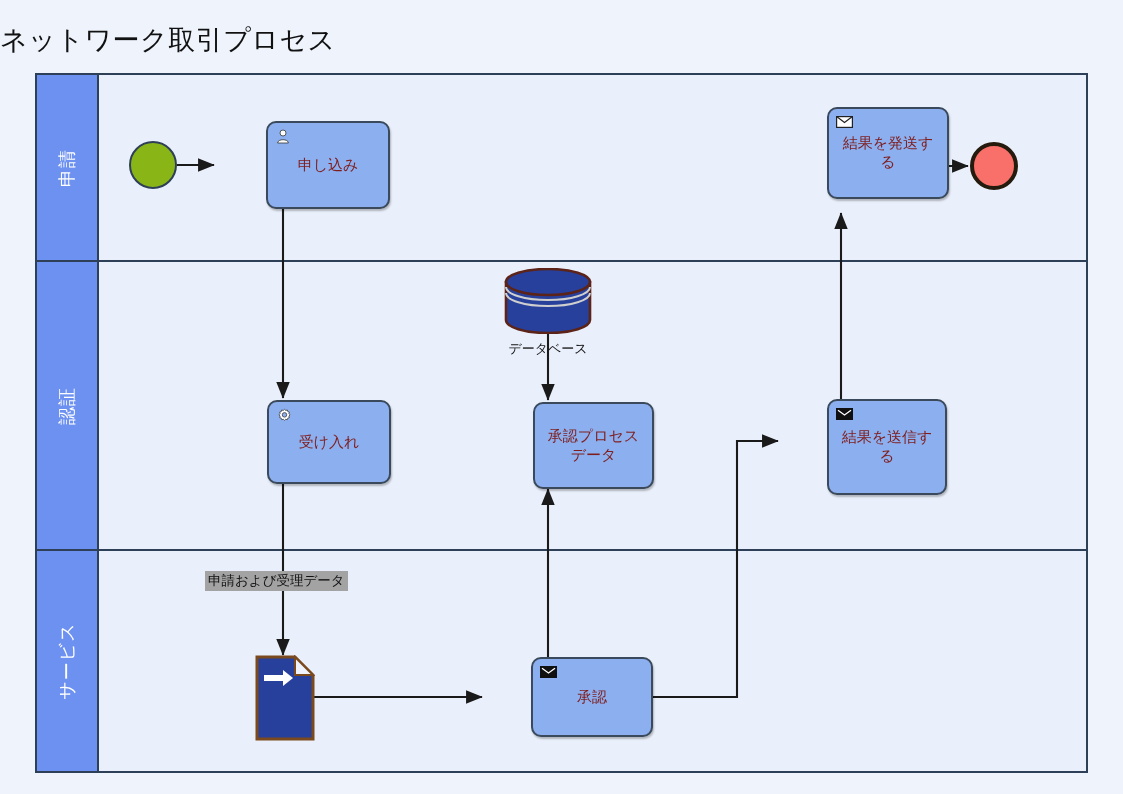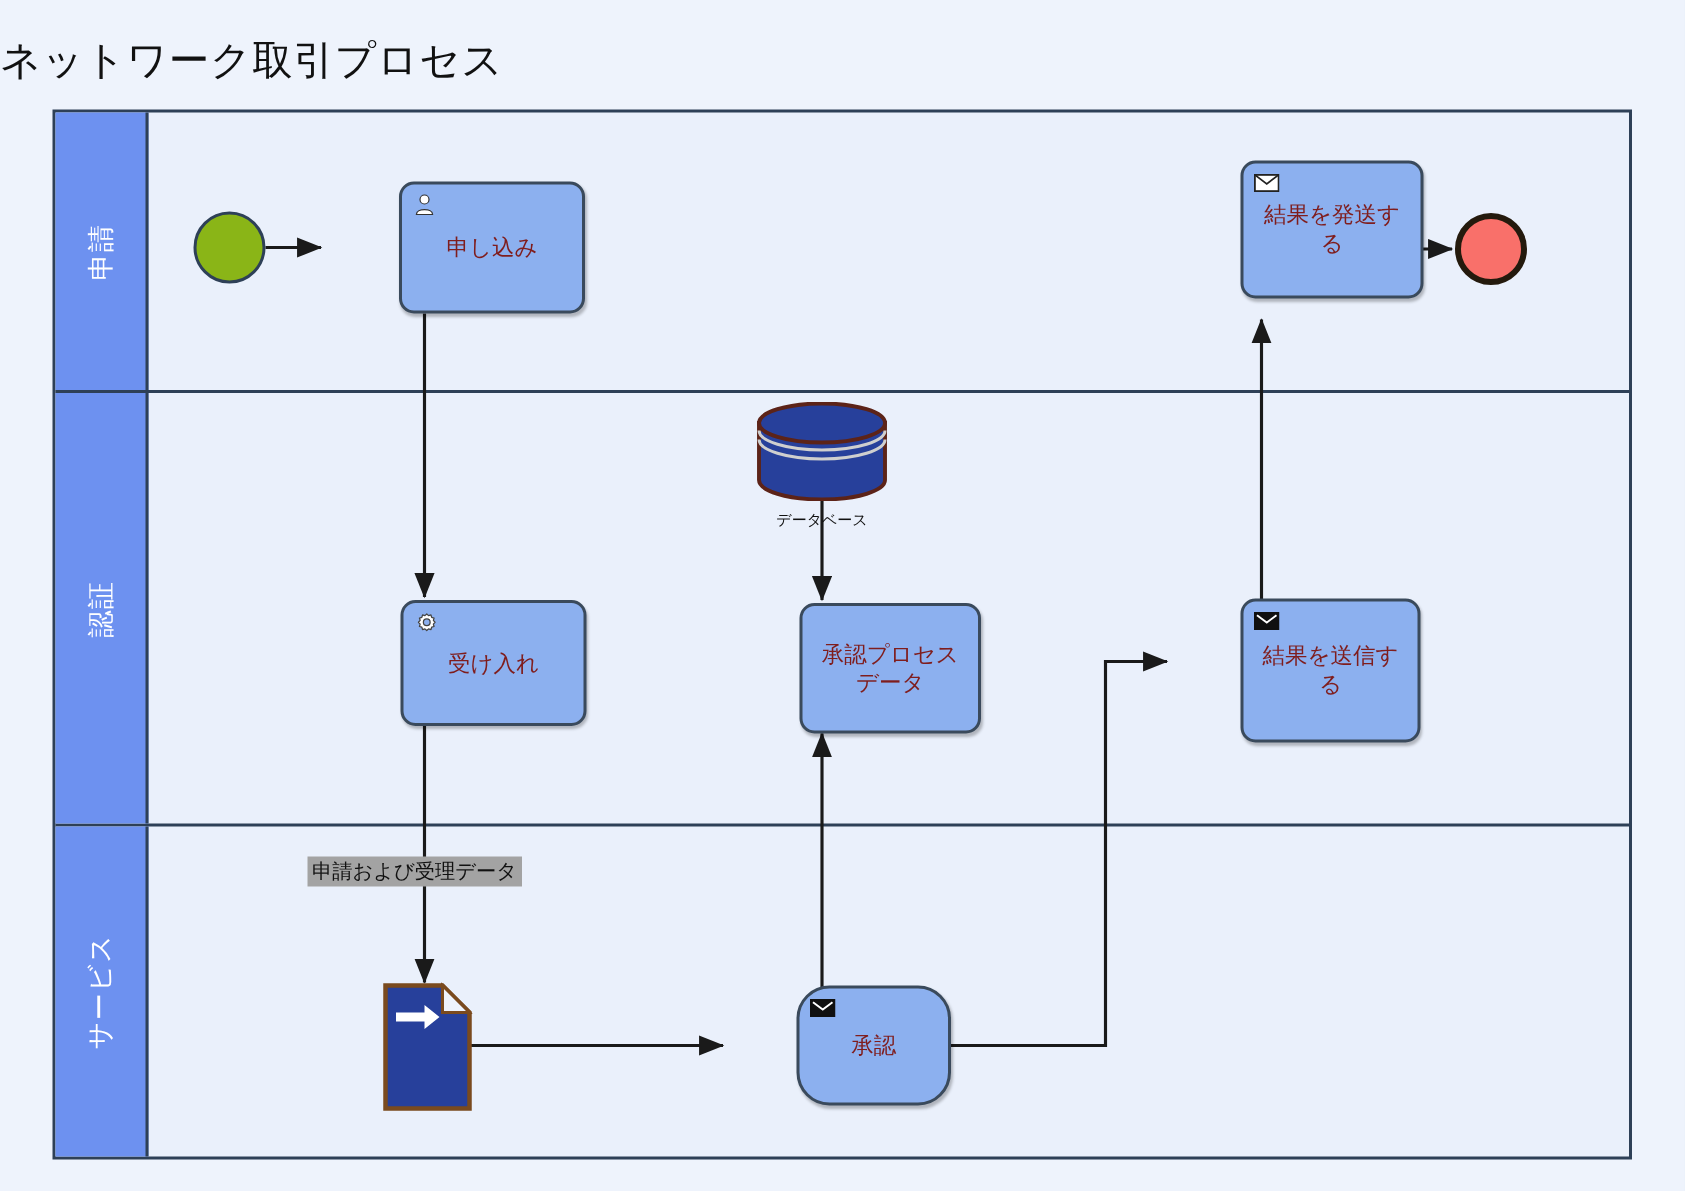--- a/index.html
+++ b/index.html
@@ -75,21 +75,21 @@
     border-radius:50%;
     box-sizing:border-box;
   }
   .event.start{background:#8ab517;border:2px solid #2e4057;}
   .event.end{background:#f9706a;border:4px solid #241a0d;}
 
   
   .db{position:absolute;}
   .db-label{
     position:absolute;text-align:center;width:160px;
-    font-size:10px;color:#111;
+    font-size:13px;color:#111;
   }
 
   
   .dataobj{position:absolute;}
 
   
   .flow-label{
     position:absolute;
     font-size:13.5px;color:#111;
     background:#a3a3a3;
@@ -219,21 +219,21 @@
   <div class="dataobj" style="left:255px;top:655px;">
     <svg width="60" height="86" viewBox="0 0 60 86">
       <path d="M2,2 L40,2 L58,20 L58,84 L2,84 Z" fill="#27409b" stroke="#7a4a1e" stroke-width="3"></path>
       <path d="M40,2 L58,20 L40,20 Z" fill="#eef3fc" stroke="#7a4a1e" stroke-width="2"></path>
       <g>
         <path d="M9,20 L28,20 L28,15 L38,23 L28,31 L28,26 L9,26 Z" fill="#ffffff"></path>
       </g>
     </svg>
   </div>
 
-  <div class="node task" style="left:485px;top:657px;width:103px;height:80px;border-radius:22px;">
+  <div class="node task" style="left:485px;top:657px;width:122px;height:80px;">
     <span class="task-icon">
       <svg width="17" height="12" viewBox="0 0 17 12">
         <rect x="0.6" y="0.6" width="15.8" height="10.8" fill="#101010" stroke="#101010" stroke-width="1.2"></rect>
         <path d="M2,2.2 L8.5,7 L15,2.2" fill="none" stroke="#ffffff" stroke-width="1.3"></path>
       </svg>
     </span>
     <span class="lbl">承認</span>
   </div>
 
 </div>

